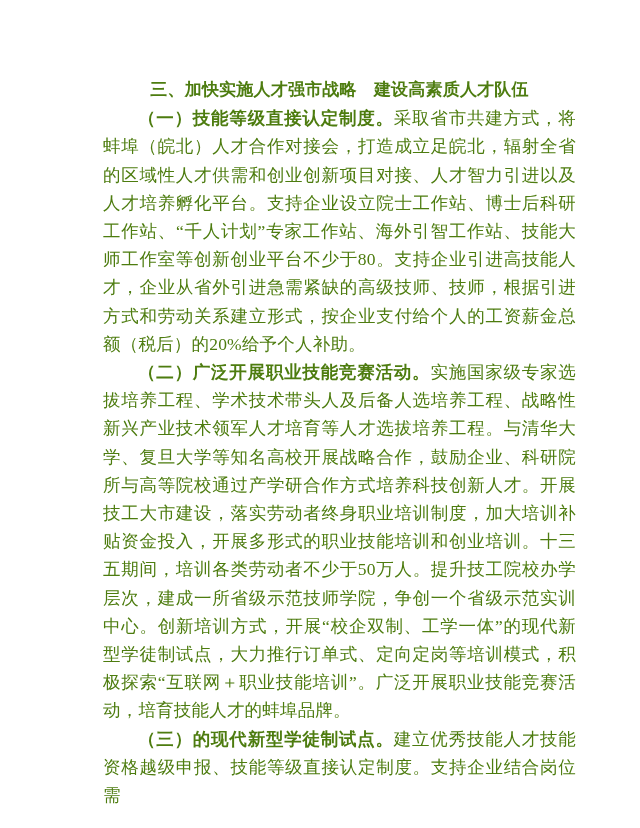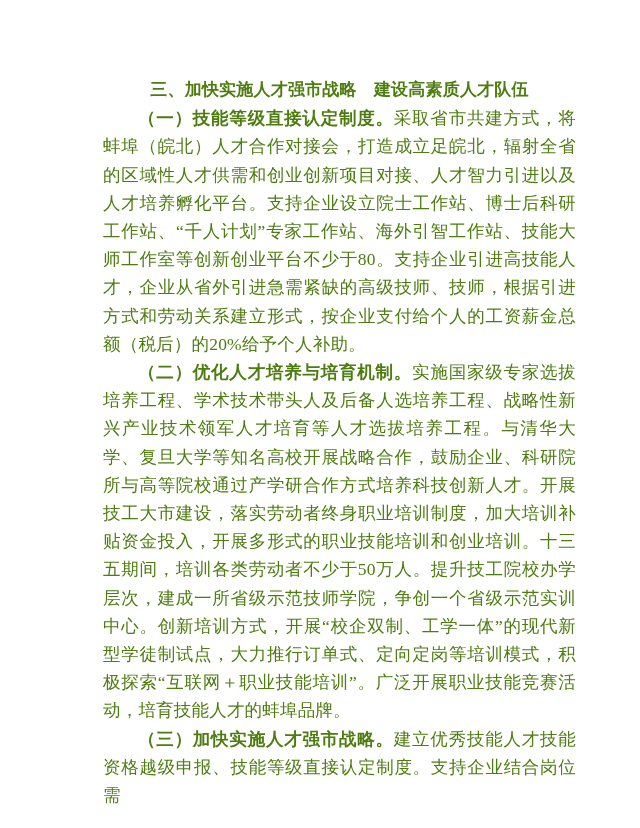--- a/index.html
+++ b/index.html
@@ -46,17 +46,17 @@
 </style>
 </head>
 <body>
 
 <div class="page">
   <div class="text-block">
     <h1 class="doc-title">三、加快实施人才强市战略　建设高素质人才队伍</h1>
 
     <p class="doc-paragraph"><span class="lead">（一）技能等级直接认定制度。</span><span>采取省市共建方式，将蚌埠（皖北）人才合作对接会，打造成立足皖北，辐射全省的区域性人才供需和创业创新项目对接、人才智力引进以及人才培养孵化平台。支持企业设立院士工作站、博士后科研工作站、“千人计划”专家工作站、海外引智工作站、技能大师工作室等创新创业平台不少于80。支持企业引进高技能人才，企业从省外引进急需紧缺的高级技师、技师，根据引进方式和劳动关系建立形式，按企业支付给个人的工资薪金总额（税后）的20%给予个人补助。</span></p>
 
-    <p class="doc-paragraph"><span class="lead">（二）优化人才培养与培育机制。</span><span>实施国家级专家选拔培养工程、学术技术带头人及后备人选培养工程、战略性新兴产业技术领军人才培育等人才选拔培养工程。与清华大学、复旦大学等知名高校开展战略合作，鼓励企业、科研院所与高等院校通过产学研合作方式培养科技创新人才。开展技工大市建设，落实劳动者终身职业培训制度，加大培训补贴资金投入，开展多形式的职业技能培训和创业培训。十三五期间，培训各类劳动者不少于50万人。提升技工院校办学层次，建成一所省级示范技师学院，争创一个省级示范实训中心。创新培训方式，开展“校企双制、工学一体”的现代新型学徒制试点，大力推行订单式、定向定岗等培训模式，积极探索“互联网＋职业技能培训”。广泛开展职业技能竞赛活动，培育技能人才的蚌埠品牌。</span></p>
+    <p class="doc-paragraph"><span class="lead">（二）广泛开展职业技能竞赛活动。</span><span>实施国家级专家选拔培养工程、学术技术带头人及后备人选培养工程、战略性新兴产业技术领军人才培育等人才选拔培养工程。与清华大学、复旦大学等知名高校开展战略合作，鼓励企业、科研院所与高等院校通过产学研合作方式培养科技创新人才。开展技工大市建设，落实劳动者终身职业培训制度，加大培训补贴资金投入，开展多形式的职业技能培训和创业培训。十三五期间，培训各类劳动者不少于50万人。提升技工院校办学层次，建成一所省级示范技师学院，争创一个省级示范实训中心。创新培训方式，开展“校企双制、工学一体”的现代新型学徒制试点，大力推行订单式、定向定岗等培训模式，积极探索“互联网＋职业技能培训”。广泛开展职业技能竞赛活动，培育技能人才的蚌埠品牌。</span></p>
 
-    <p class="doc-paragraph"><span class="lead">（三）加快实施人才强市战略。</span><span>建立优秀技能人才技能资格越级申报、技能等级直接认定制度。支持企业结合岗位需</span></p>
+    <p class="doc-paragraph"><span class="lead">（三）的现代新型学徒制试点。</span><span>建立优秀技能人才技能资格越级申报、技能等级直接认定制度。支持企业结合岗位需</span></p>
   </div>
 </div>
 
 </body></html>

